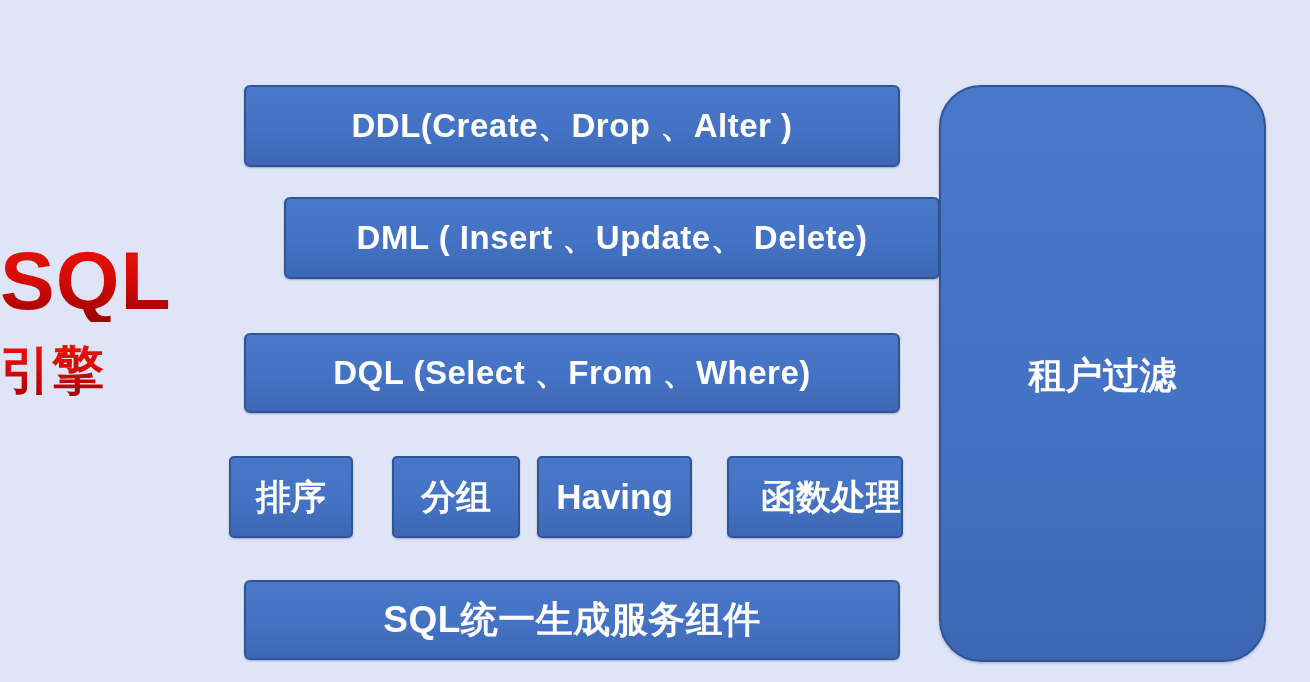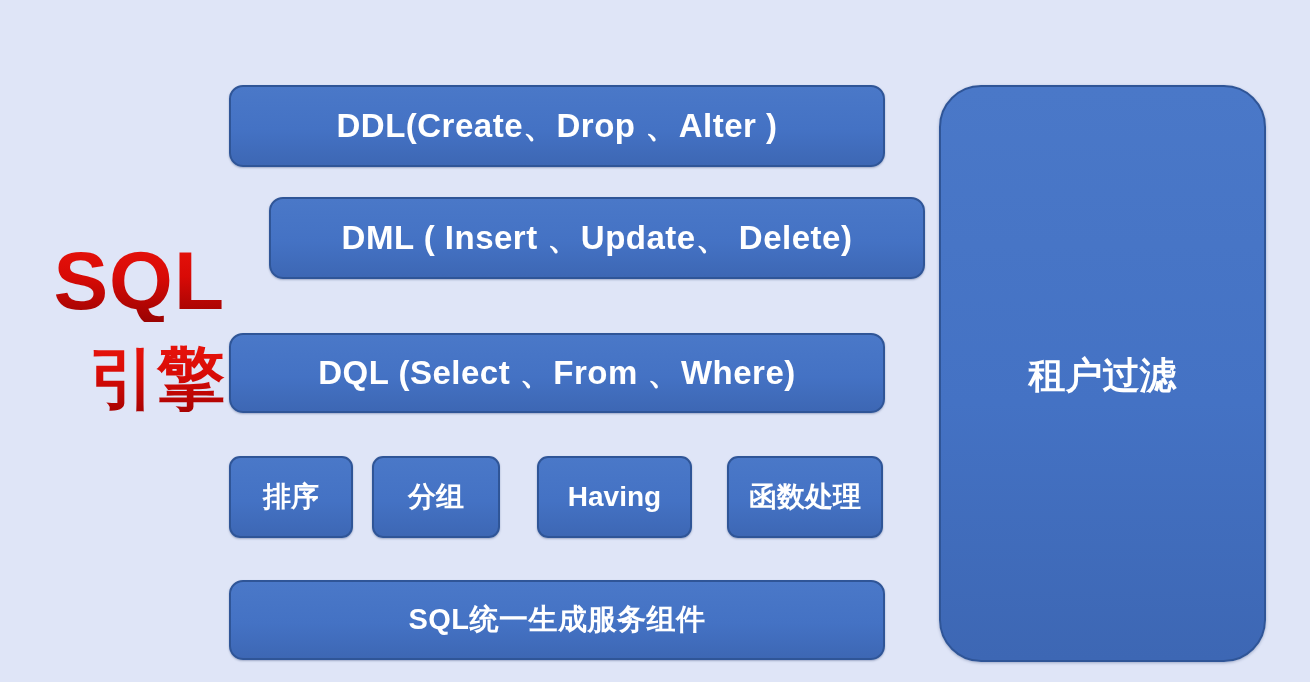--- a/index.html
+++ b/index.html
@@ -21,39 +21,39 @@
     background: #dfe5f7;
     box-sizing: border-box;
   }
 
   
   .engine-label {
     position: absolute;
     left: 0px;
     top: 240px;
     width: 225px;
-    text-align: right;
+    text-align: left;
     user-select: none;
   }
   .engine-label .line1 {
     display: block;
     font-size: 82px;
     font-weight: bold;
     line-height: 1.0;
     letter-spacing: 1px;
     background: linear-gradient(180deg, #e8140c 0%, #d80a06 45%, #9a0302 100%);
     -webkit-background-clip: text;
     background-clip: text;
     color: #cc0b06;
     -webkit-text-fill-color: transparent;
   }
   .engine-label .line2 {
     display: block;
     margin-top: 22px;
-    font-size: 68px;
+    font-size: 52px;
     font-weight: bold;
     line-height: 1.0;
     background: linear-gradient(180deg, #e8140c 0%, #d80a06 45%, #a80302 100%);
     -webkit-background-clip: text;
     background-clip: text;
     color: #cc0b06;
     -webkit-text-fill-color: transparent;
   }
 
   
@@ -66,45 +66,45 @@
     font-weight: bold;
     display: flex;
     align-items: center;
     justify-content: center;
     text-align: center;
     box-shadow: 0 1px 2px rgba(40,60,110,0.35);
     user-select: none;
   }
 
   .wide-row {
-    left: 229px;
+    left: 244px;
     width: 656px;
-    border-radius: 14px;
+    border-radius: 6px;
     font-size: 33px;
     letter-spacing: 0.5px;
   }
   #row-ddl { top: 85px;  height: 82px; }
   #row-dml { top: 197px; height: 82px; margin-left: 40px; }
   #row-dql { top: 333px; height: 80px; justify-content: center; }
   #row-unified {
     top: 580px;
     height: 80px;
-    font-size: 29px;
+    font-size: 37px;
   }
 
   .small-box {
     top: 456px;
     height: 82px;
-    border-radius: 11px;
-    font-size: 28px;
+    border-radius: 5px;
+    font-size: 35px;
   }
   #sb-0 { left: 229px; width: 124px; }
-  #sb-1 { left: 372px; width: 128px; }
+  #sb-1 { left: 392px; width: 128px; }
   #sb-2 { left: 537px; width: 155px; }
-  #sb-3 { left: 727px; width: 156px; }
+  #sb-3 { left: 727px; width: 176px; justify-content: flex-end; }
 
   
   #right-panel {
     position: absolute;
     left: 939px;
     top: 85px;
     width: 327px;
     height: 577px;
     box-sizing: border-box;
     background: linear-gradient(180deg, #4a78c8 0%, #4472c4 55%, #3d67b4 100%);

